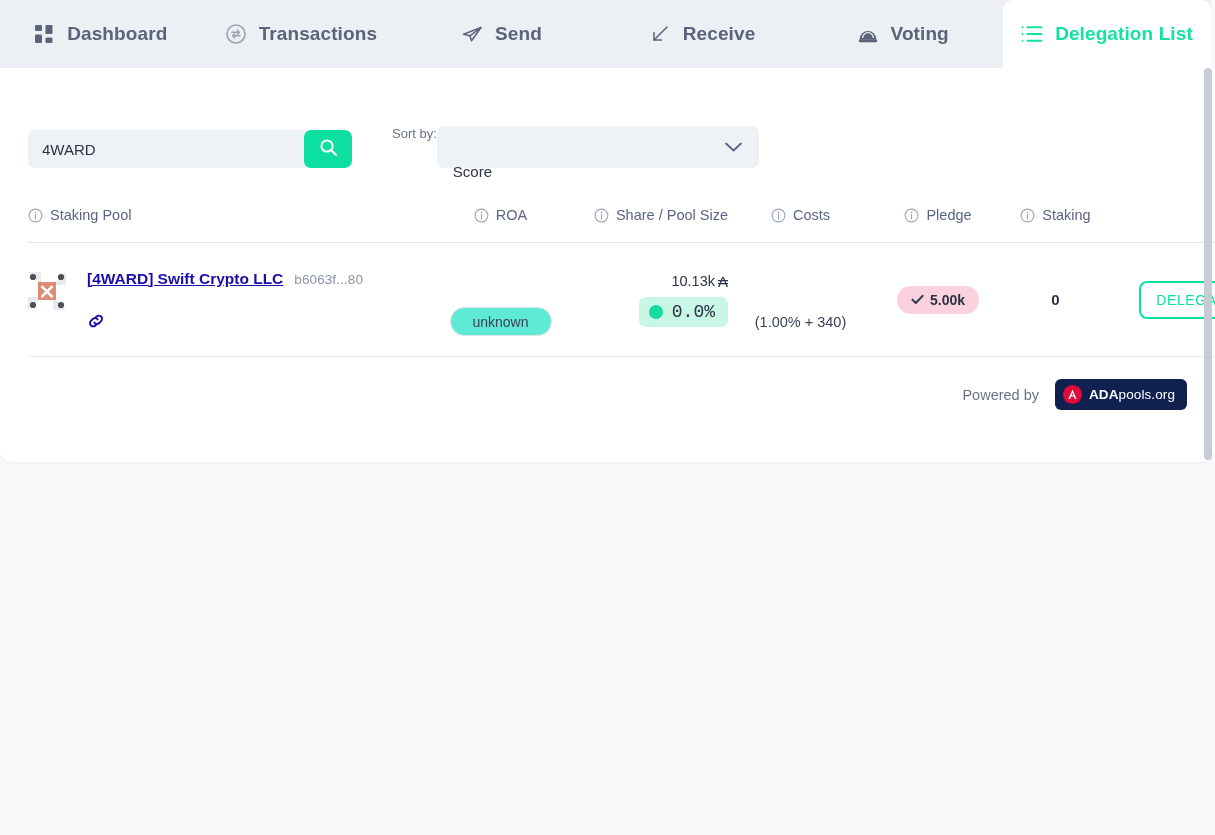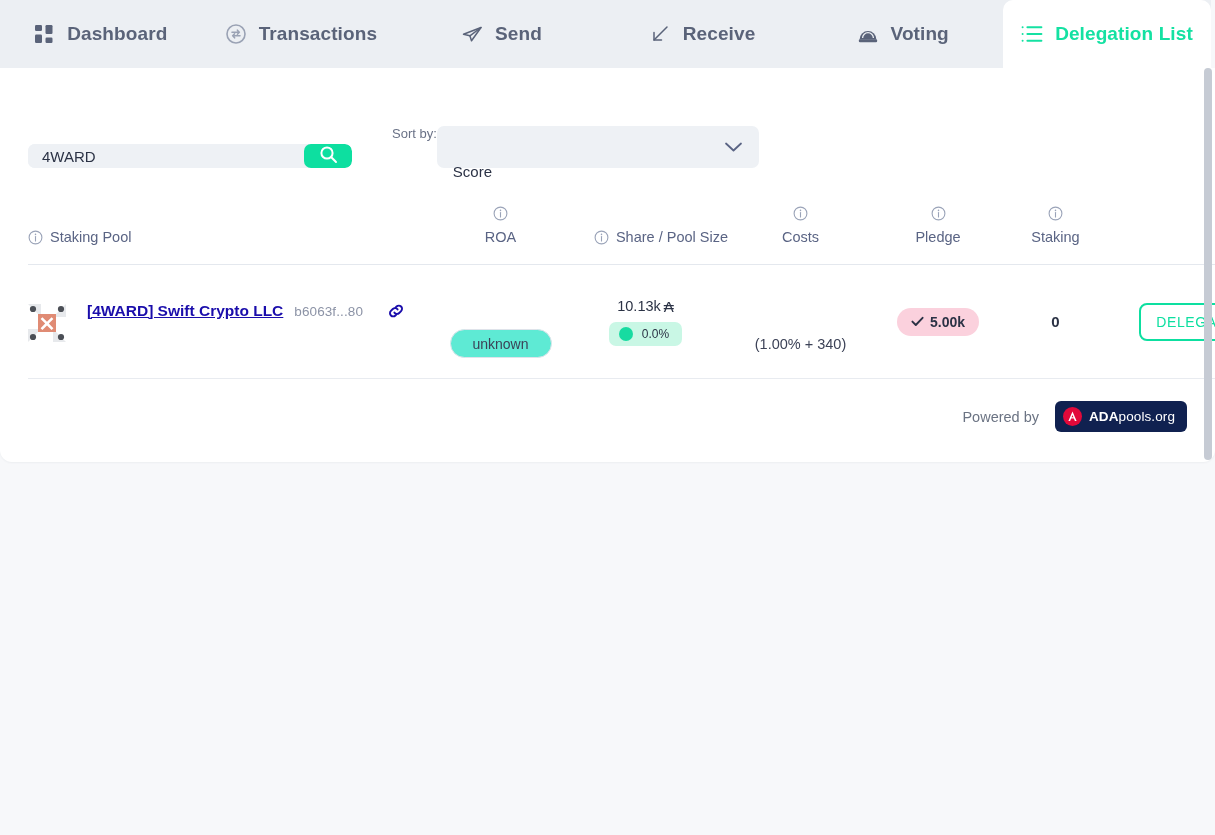--- a/index.html
+++ b/index.html
@@ -86,21 +86,21 @@
     display: flex;
     align-items: flex-end;
     gap: 38px;
     padding-top: 58px;
   }
 
   .search-wrap {
     position: relative;
     display: flex;
     width: 324px;
-    height: 24px;
+    height: 38px;
     border-radius: 7px;
     overflow: hidden;
     background: #eef1f5;
   }
 
   .search-input {
     flex: 1 1 auto;
     border: 0;
     outline: none;
     background: #eef1f5;
@@ -169,21 +169,21 @@
     border-bottom: 1.5px solid #e4e8ee;
   }
 
   .th-inner {
     display: flex;
     align-items: center;
     gap: 7px;
     line-height: 1.25;
   }
   .th-inner.right { justify-content: flex-end; text-align: right; }
-  .th-inner.center { justify-content: center; flex-direction: column; }
+  .th-inner.center { justify-content: center; }
   .th-inner.left { justify-content: flex-start; }
 
   .info-i {
     flex: 0 0 auto;
     display: inline-flex;
     align-items: center;
     justify-content: center;
     width: 15px;
     height: 15px;
   }
@@ -206,21 +206,21 @@
   .pool-cell { display: flex; align-items: flex-start; gap: 21px; }
 
   .broken-img {
     position: relative;
     flex: 0 0 auto;
     width: 38px;
     height: 38px;
     margin-top: 2px;
   }
 
-  .pool-meta { display: flex; gap: 24px; }
+  .pool-meta { display: flex; flex-direction: column; gap: 24px; }
 
   .pool-line { display: flex; align-items: baseline; gap: 11px; }
 
   .pool-name {
     font-size: 15.5px;
     font-weight: 700;
     color: #1a0dab;
     text-decoration: underline;
     cursor: pointer;
   }
@@ -247,21 +247,21 @@
     color: #3c4257;
     background: #5eead4;
     margin-top: 44px;
   }
   .cell-center { display: flex; justify-content: center; }
 
   
   .share-cell {
     display: flex;
     flex-direction: column;
-    align-items: center;
+    align-items: flex-end;
     gap: 7px;
   }
   .pool-size {
     font-size: 14.5px;
     color: #2b3245;
     display: flex;
     align-items: center;
     gap: 3px;
   }
   .ada-sym { font-size: 15px; }
@@ -273,21 +273,21 @@
     background: #c9f7e5;
     border-radius: 7px;
     padding: 5px 13px 5px 10px;
   }
   .share-dot {
     width: 14px; height: 14px;
     border-radius: 50%;
     background: #17dba1;
     flex: 0 0 auto;
   }
-  .share-val { font-size: 12px; color: #2b3245; }
+  .share-val { font-size: 18px; color: #2b3245; font-family: Liberation Mono, monospace; }
 
   
   .costs-val {
     font-size: 14.5px;
     color: #3c4257;
     text-align: center;
     margin-top: 44px;
   }
 
   

